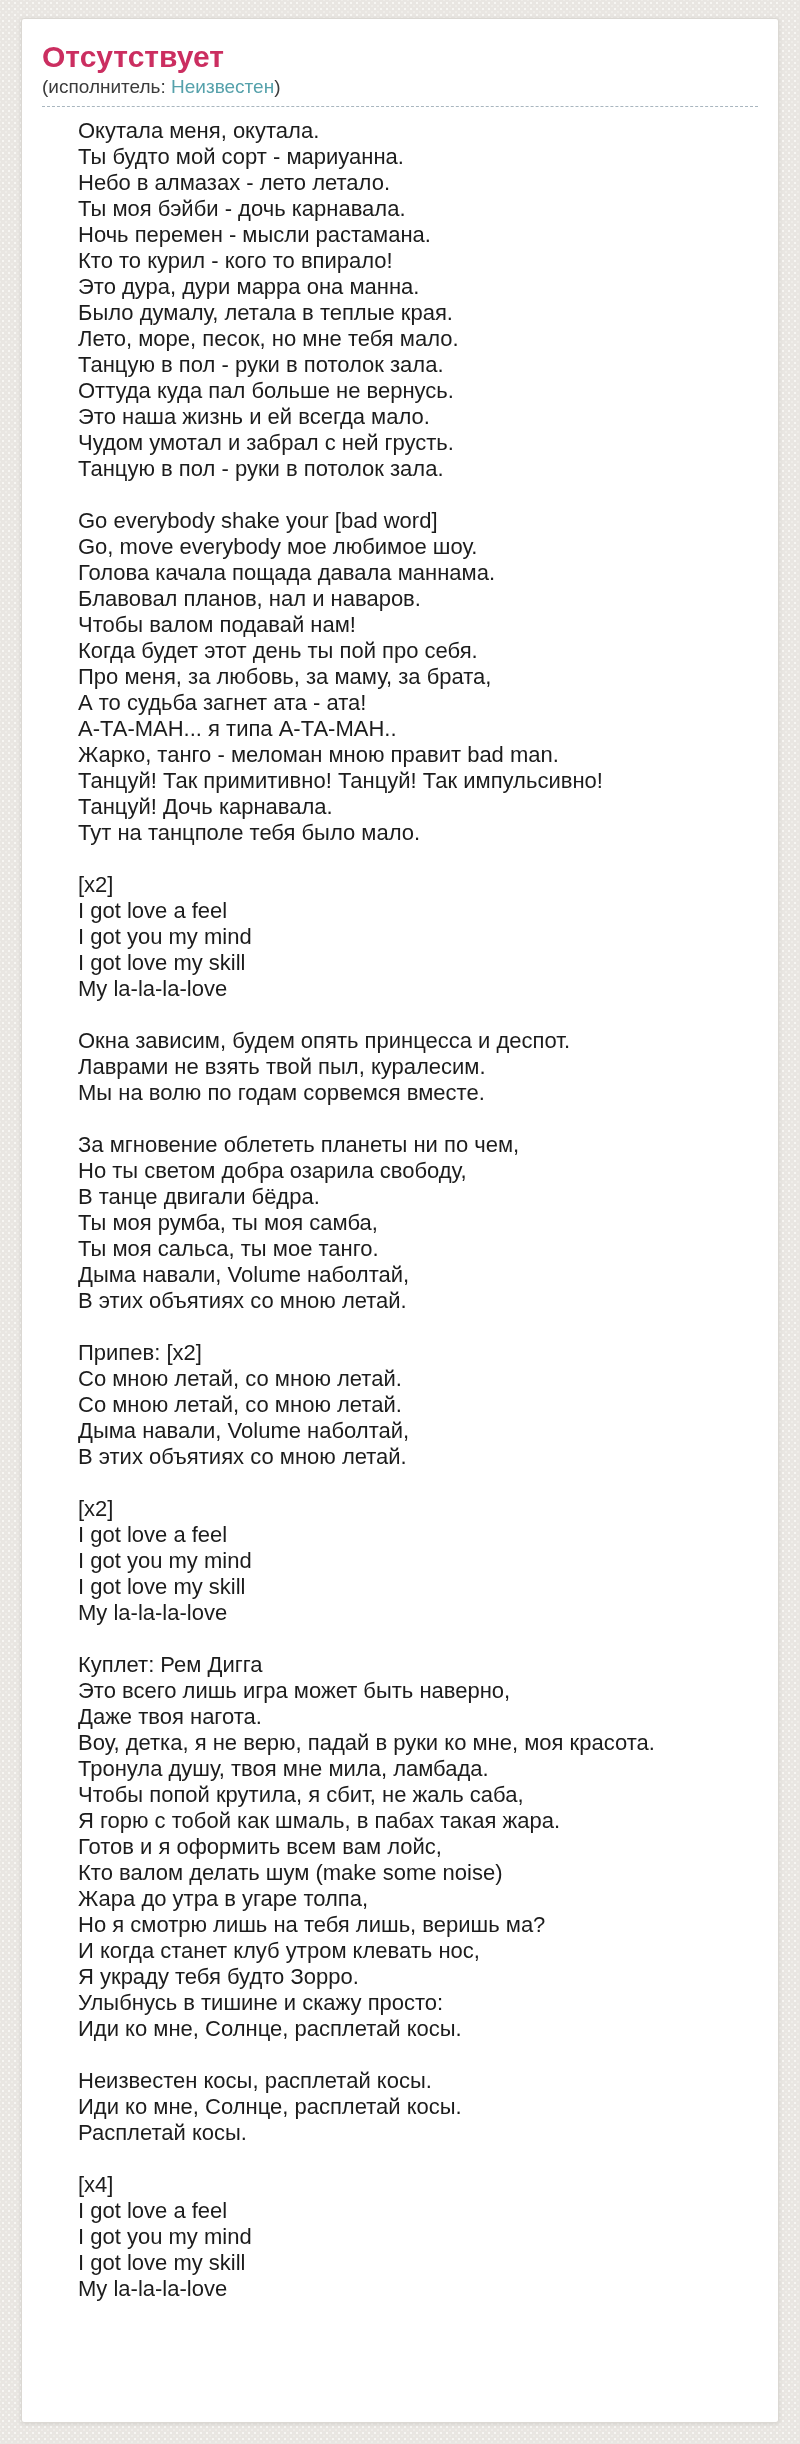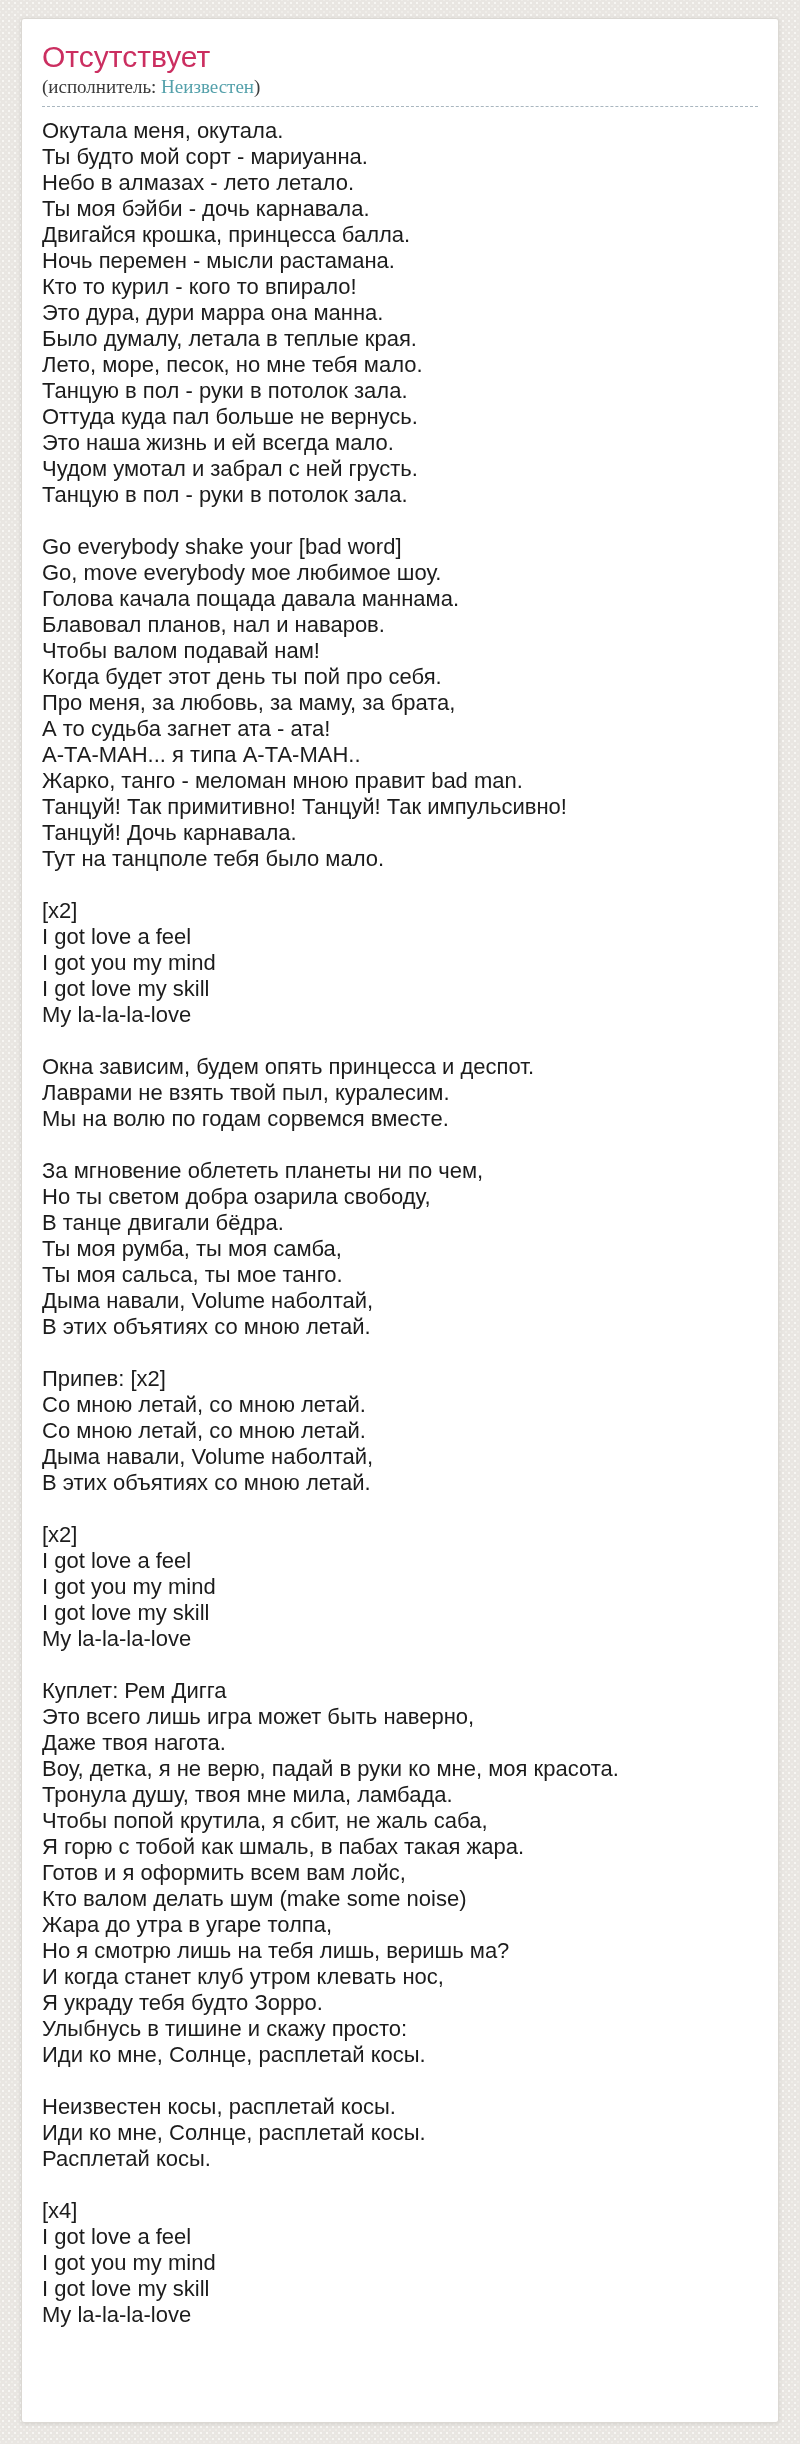--- a/index.html
+++ b/index.html
@@ -30,41 +30,41 @@
     border-radius: 3px;
     box-shadow: 0 1px 4px rgba(0,0,0,0.10);
     padding: 21px 20px 24px 20px;
     overflow: hidden;
   }
   .song-title {
     margin: 0;
     padding: 0;
     font-size: 30px;
     line-height: 34px;
-    font-weight: normal;
+    font-weight: bold;
     color: #cb2e60;
     letter-spacing: 0;
   }
   .artist-line {
     margin-top: 2px;
     font-size: 19px;
     line-height: 22px;
     color: #3b3b3b;
     border-bottom: 1px dashed #a9b6bf;
     padding-bottom: 8px;
-    font-family: Liberation Serif, serif;
   }
   .artist-link {
     color: #55a1ab;
     text-decoration: none;
     cursor: pointer;
   }
   .lyrics {
     margin-top: 11px;
     color: #1c1c1c;
+    margin-left: 36px;
   }
   .line {
     font-size: 22px;
     line-height: 26px;
     min-height: 26px;
     white-space: pre-wrap;
   }
 </style>
 </head>
 <body>
@@ -72,21 +72,20 @@
 <div class="card">
   <h1 class="song-title">Отсутствует</h1>
 
   <div class="artist-line"><span>(исполнитель: </span><a class="artist-link">Неизвестен</a><span>)</span></div>
 
   <div class="lyrics">
       <div class="line">Окутала меня, окутала.</div>
       <div class="line">Ты будто мой сорт - мариуанна.</div>
       <div class="line">Небо в алмазах - лето летало.</div>
       <div class="line">Ты моя бэйби - дочь карнавала.</div>
-      <div class="line">Двигайся крошка, принцесса балла.</div>
       <div class="line">Ночь перемен - мысли растамана.</div>
       <div class="line">Кто то курил - кого то впирало!</div>
       <div class="line">Это дура, дури марра она манна.</div>
       <div class="line">Было думалу, летала в теплые края.</div>
       <div class="line">Лето, море, песок, но мне тебя мало.</div>
       <div class="line">Танцую в пол - руки в потолок зала.</div>
       <div class="line">Оттуда куда пал больше не вернусь.</div>
       <div class="line">Это наша жизнь и ей всегда мало.</div>
       <div class="line">Чудом умотал и забрал с ней грусть.</div>
       <div class="line">Танцую в пол - руки в потолок зала.</div>

